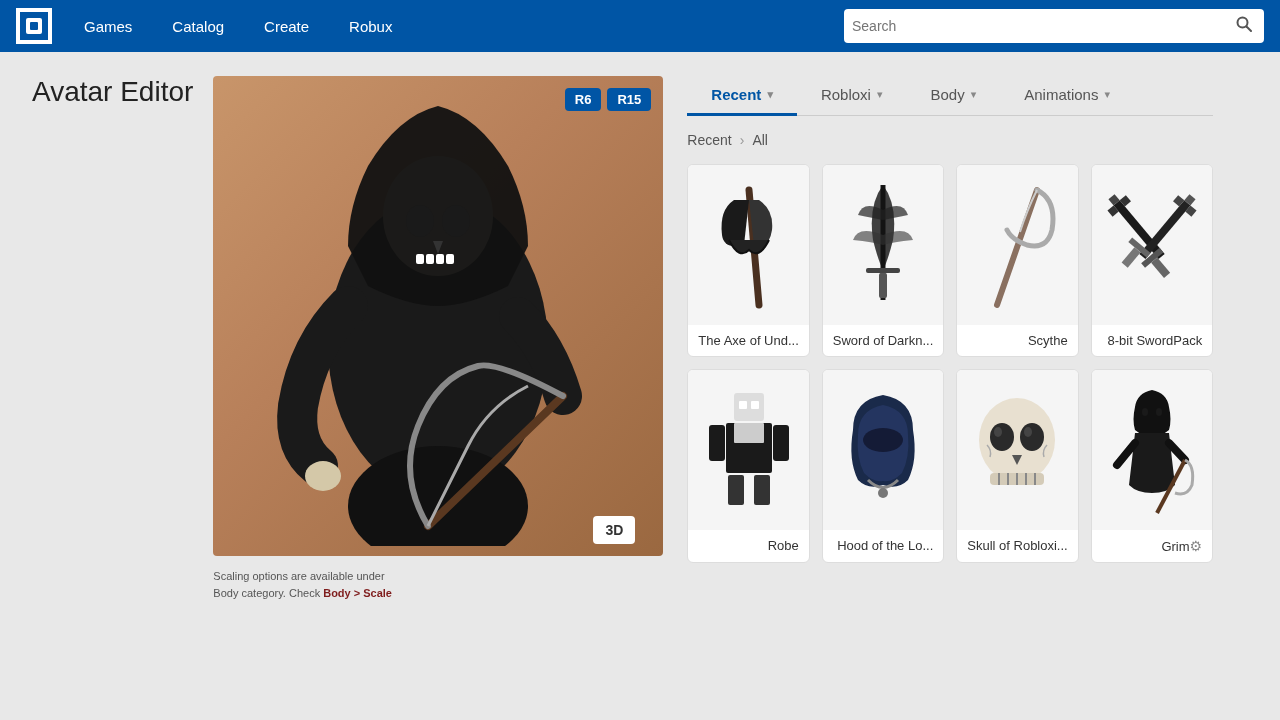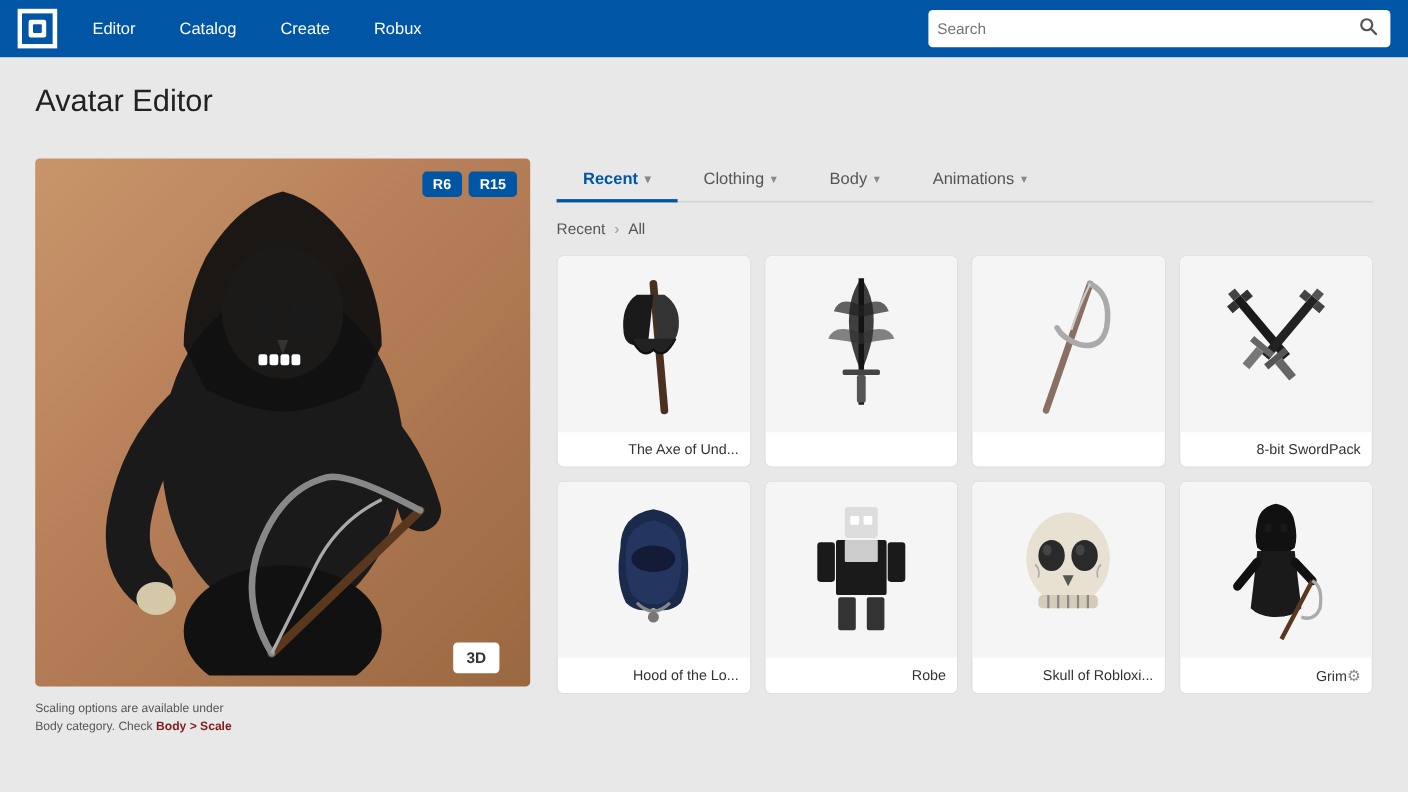--- a/index.html
+++ b/index.html
@@ -61,22 +61,22 @@
       cursor: pointer;
       color: #555;
       font-size: 16px;
       padding: 4px;
     }
 
     
     .page-container {
       padding: 24px 32px;
       display: flex;
-      flex-direction: column;
-      gap: 36px;
+      flex-direction: row;
+      gap: 20px;
     }
     .page-title {
       font-size: 28px;
       font-weight: 300;
       color: #222;
     }
 
     
     .main-content {
       display: flex;
@@ -221,21 +221,21 @@
 <body>
 
 <nav class="navbar">
   <div class="navbar-logo">
     <svg viewBox="0 0 28 28" fill="none">
       <rect width="28" height="28" fill="#0055a5"></rect>
       <rect x="6" y="6" width="16" height="16" rx="2" fill="white"></rect>
       <rect x="10" y="10" width="8" height="8" rx="1" fill="#0055a5"></rect>
     </svg>
   </div>
-  <a class="nav-link">Editor</a>
+  <a class="nav-link">Games</a>
   <a class="nav-link">Catalog</a>
   <a class="nav-link">Create</a>
   <a class="nav-link">Robux</a>
   <div class="search-container">
     <input class="search-input" type="text" placeholder="Search" style="">
     <button class="search-icon-btn">
       <svg width="16" height="16" viewBox="0 0 16 16" fill="none">
         <circle cx="6.5" cy="6.5" r="5" stroke="#555" stroke-width="2"></circle>
         <line x1="10.5" y1="10.5" x2="15" y2="15" stroke="#555" stroke-width="2" stroke-linecap="round"></line>
       </svg>
@@ -294,21 +294,21 @@
     </div>
 
     <div class="catalog-panel">
 
       <div class="tabs">
         <div class="tab active">
           <span>Recent</span>
           <span class="tab-arrow">▾</span>
         </div>
         <div class="tab">
-          <span>Clothing</span>
+          <span>Robloxi</span>
           <span class="tab-arrow">▾</span>
         </div>
         <div class="tab">
           <span>Body</span>
           <span class="tab-arrow">▾</span>
         </div>
         <div class="tab">
           <span>Animations</span>
           <span class="tab-arrow">▾</span>
         </div>
@@ -346,31 +346,37 @@
               <path d="M45 30 Q25 20 20 35 Q35 38 45 40" fill="#222" opacity="0.7"></path>
               <path d="M45 30 Q65 20 70 35 Q55 38 45 40" fill="#222" opacity="0.7"></path>
               <path d="M45 55 Q20 45 15 60 Q35 62 45 65" fill="#333" opacity="0.6"></path>
               <path d="M45 55 Q70 45 75 60 Q55 62 45 65" fill="#333" opacity="0.6"></path>
 
               <rect x="28" y="88" width="34" height="5" rx="2" fill="#444"></rect>
 
               <rect x="41" y="93" width="8" height="25" rx="2" fill="#555"></rect>
             </svg>
           </div>
+          <div class="item-label">
+            <span>Sword of Darkn...</span>
+          </div>
         </div>
 
         <div class="item-card">
           <div class="item-image">
             <svg width="90" height="130" viewBox="0 0 90 130" fill="none">
 
               <line x1="65" y1="10" x2="25" y2="125" stroke="#8a7060" stroke-width="6" stroke-linecap="round"></line>
 
               <path d="M65 10 Q85 20 80 50 Q75 70 55 65 Q40 60 35 50" stroke="#aaa" stroke-width="5" fill="none" stroke-linecap="round"></path>
               <path d="M65 10 Q55 30 48 52" stroke="#ccc" stroke-width="2" fill="none"></path>
             </svg>
+          </div>
+          <div class="item-label">
+            <span>Scythe</span>
           </div>
         </div>
 
         <div class="item-card">
           <div class="item-image">
             <svg width="90" height="130" viewBox="0 0 90 130" fill="none">
 
               <g transform="rotate(-40, 45, 65)">
                 <rect x="41" y="10" width="8" height="70" fill="#1a1a1a"></rect>
                 <rect x="33" y="10" width="8" height="8" fill="#333"></rect>
@@ -392,57 +398,57 @@
           </div>
           <div class="item-label">
             <span>8-bit SwordPack</span>
           </div>
         </div>
 
         <div class="item-card">
           <div class="item-image">
             <svg width="90" height="130" viewBox="0 0 90 130" fill="none">
 
+              <rect x="30" y="8" width="30" height="28" rx="3" fill="#ddd"></rect>
+
+              <rect x="35" y="16" width="8" height="8" rx="1" fill="white"></rect>
+              <rect x="47" y="16" width="8" height="8" rx="1" fill="white"></rect>
+
+              <rect x="22" y="38" width="46" height="50" rx="2" fill="#1a1a1a"></rect>
+
+              <rect x="5" y="40" width="16" height="36" rx="3" fill="#1a1a1a"></rect>
+              <rect x="69" y="40" width="16" height="36" rx="3" fill="#1a1a1a"></rect>
+
+              <rect x="24" y="90" width="16" height="30" rx="2" fill="#333"></rect>
+              <rect x="50" y="90" width="16" height="30" rx="2" fill="#333"></rect>
+
+              <rect x="30" y="38" width="30" height="20" rx="1" fill="#ccc"></rect>
+            </svg>
+          </div>
+          <div class="item-label">
+            <span>Robe</span>
+          </div>
+        </div>
+
+        <div class="item-card">
+          <div class="item-image">
+            <svg width="90" height="130" viewBox="0 0 90 130" fill="none">
+
               <path d="M15 45 Q15 15 45 10 Q75 15 75 45 Q80 75 70 95 Q60 105 45 100 Q30 105 20 95 Q10 75 15 45Z" fill="#1a2a4a"></path>
 
               <path d="M20 50 Q20 25 45 20 Q70 25 70 50 Q72 72 64 88 Q54 98 45 96 Q36 98 26 88 Q18 72 20 50Z" fill="#243560"></path>
 
               <path d="M30 95 Q45 110 60 95" stroke="#888" stroke-width="3" fill="none"></path>
               <circle cx="45" cy="108" r="5" fill="#777"></circle>
 
               <ellipse cx="45" cy="55" rx="20" ry="12" fill="#0a0a1a" opacity="0.6"></ellipse>
             </svg>
           </div>
           <div class="item-label">
             <span>Hood of the Lo...</span>
-          </div>
-        </div>
-
-        <div class="item-card">
-          <div class="item-image">
-            <svg width="90" height="130" viewBox="0 0 90 130" fill="none">
-
-              <rect x="30" y="8" width="30" height="28" rx="3" fill="#ddd"></rect>
-
-              <rect x="35" y="16" width="8" height="8" rx="1" fill="white"></rect>
-              <rect x="47" y="16" width="8" height="8" rx="1" fill="white"></rect>
-
-              <rect x="22" y="38" width="46" height="50" rx="2" fill="#1a1a1a"></rect>
-
-              <rect x="5" y="40" width="16" height="36" rx="3" fill="#1a1a1a"></rect>
-              <rect x="69" y="40" width="16" height="36" rx="3" fill="#1a1a1a"></rect>
-
-              <rect x="24" y="90" width="16" height="30" rx="2" fill="#333"></rect>
-              <rect x="50" y="90" width="16" height="30" rx="2" fill="#333"></rect>
-
-              <rect x="30" y="38" width="30" height="20" rx="1" fill="#ccc"></rect>
-            </svg>
-          </div>
-          <div class="item-label">
-            <span>Robe</span>
           </div>
         </div>
 
         <div class="item-card">
           <div class="item-image">
             <svg width="90" height="130" viewBox="0 0 90 130" fill="none">
 
               <ellipse cx="45" cy="55" rx="38" ry="42" fill="#e8e0d0"></ellipse>
 
               <ellipse cx="30" cy="52" rx="12" ry="14" fill="#2a2a2a"></ellipse>

